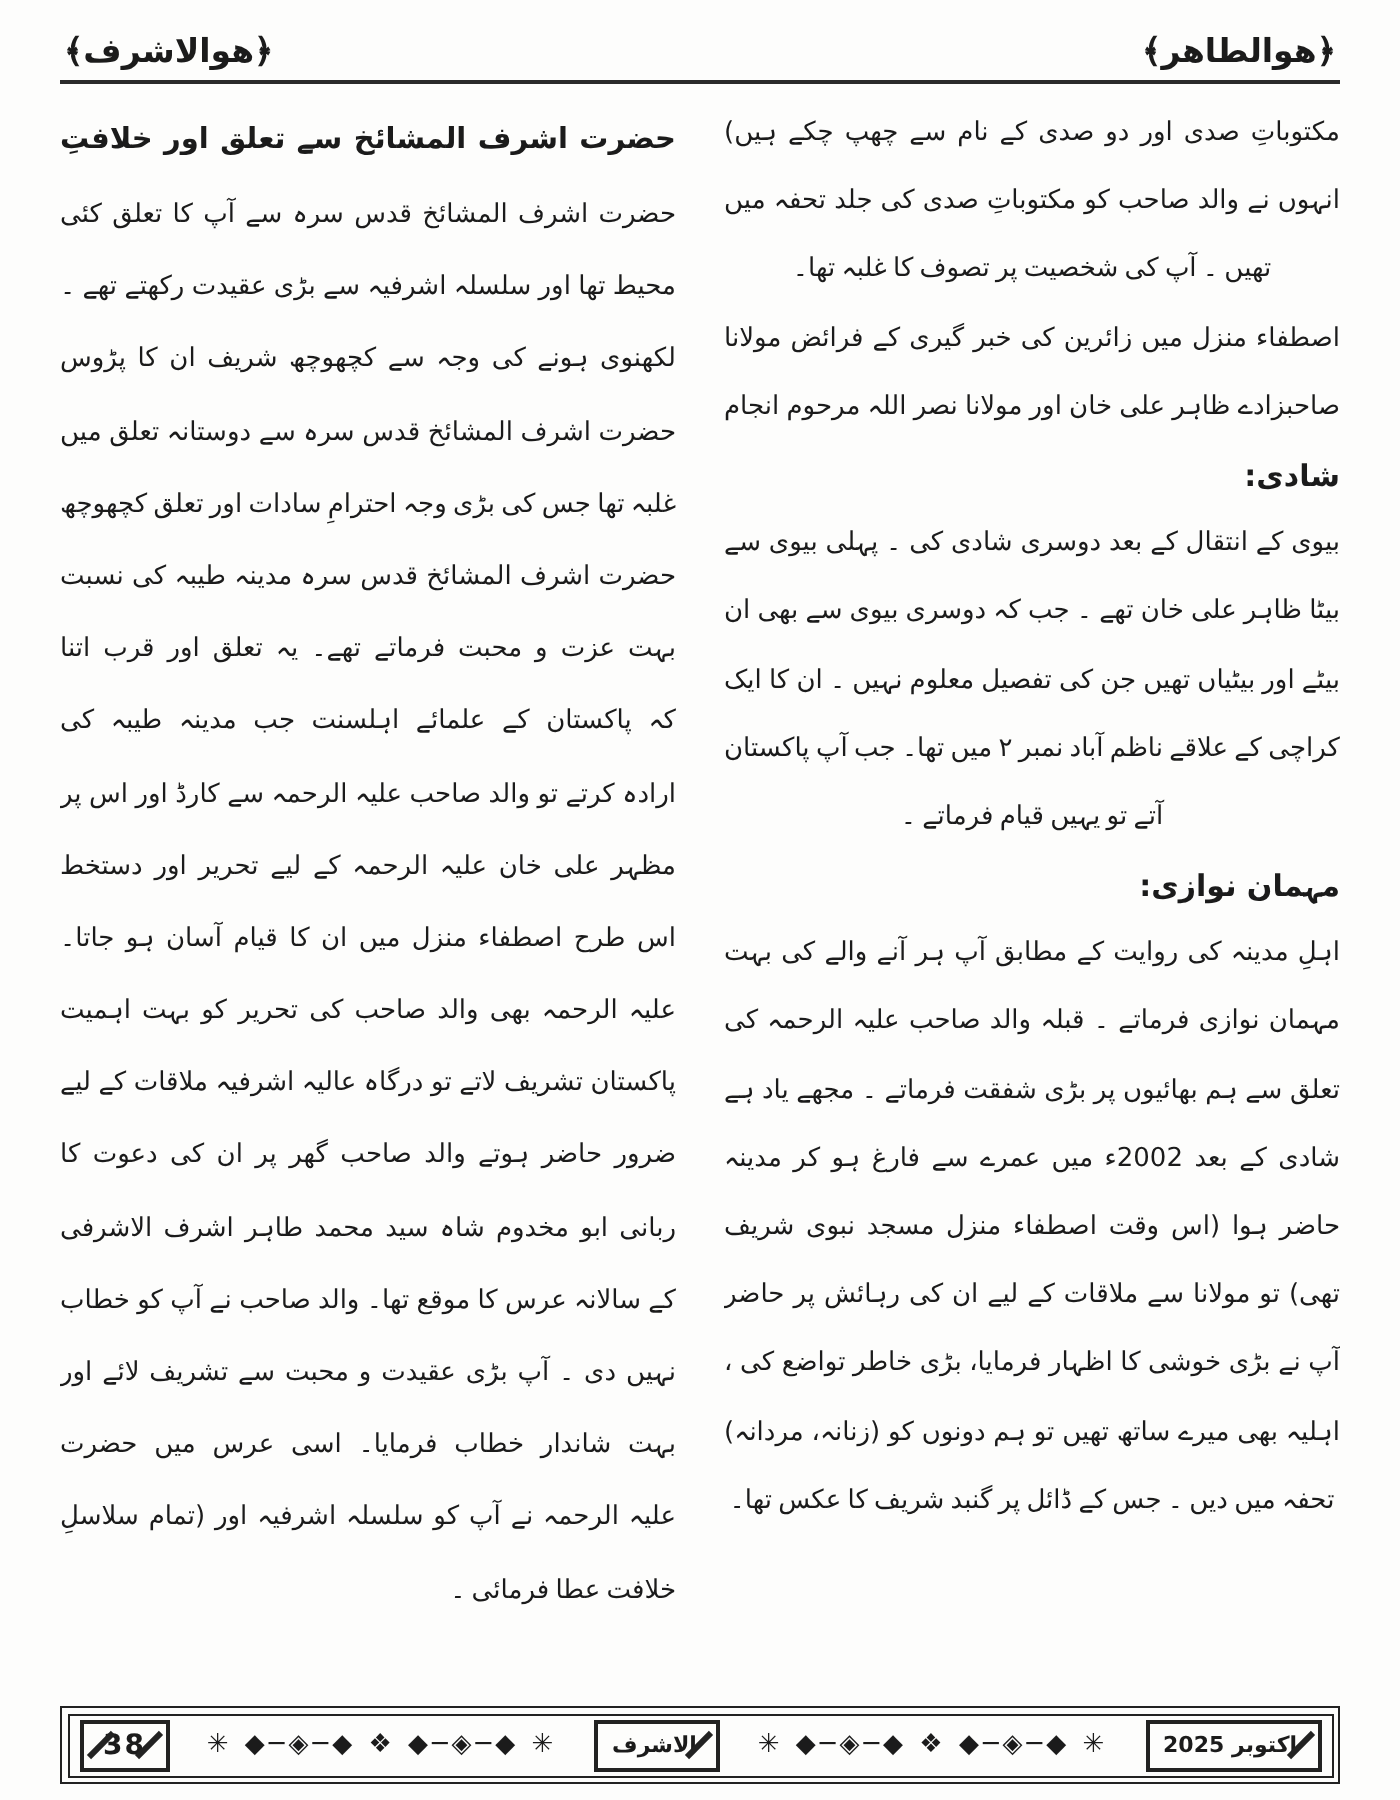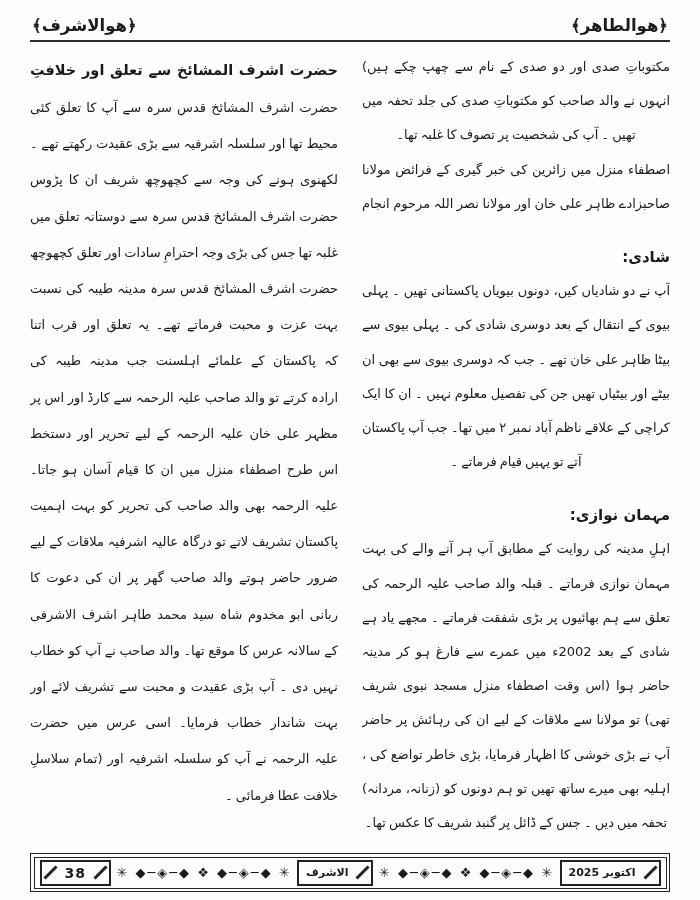--- a/index.html
+++ b/index.html
@@ -23,40 +23,40 @@
     font-size:13px; word-spacing:-1px;
     text-align:justify; text-align-last:justify;
     overflow:hidden;
   }
   .col-right .line { line-height:34.2px; height:34.2px; }
   .col-left  .line { line-height:36.2px; height:36.2px; }
   .line.center   { text-align:right;  text-align-last:center; }
   .line.endright {   text-align-last:right; padding-left:14px; }
   .subhead {
     font-weight:bold; font-size:15px; text-align:right;
-    line-height:34.2px; height:34.2px;margin-top:19px;
+    line-height:34.2px; height:34.2px;
   }
   .headline {
     font-weight:bold; font-size:14.5px;
     line-height:40px; height:40px;
     text-align:justify; text-align-last:justify; word-spacing:-1px;
     overflow:hidden;
   }
   
   .footer {
     position:absolute; bottom:8px; right:30px; left:30px;
     border:1.5px solid #222; padding:2.5px; background:#fdfdfc;
   }
   .footer-inner {
     border:1px solid #222; display:flex; align-items:stretch;
     padding:2px 5px; gap:4px; height:32px;
   }
   .fbox {
     border:2px solid #222; display:flex; align-items:center;
-    padding:0 7px; gap:13px; font-weight:bold; white-space:nowrap;
+    padding:0 7px; gap:0; font-weight:bold; white-space:nowrap;
     background:#fdfdfc;
   }
   .fbox .lbl { font-size:11px; }
   .fbox.datebox .lbl { font-size:11px; }
   .fbox.numbox  .lbl { font-size:14px; letter-spacing:1px; direction:ltr; }
   .slash {
     width:3px; height:17px; background:#222;
     transform:rotate(45deg); flex:0 0 auto;
   }
   .orn {
@@ -77,21 +77,20 @@
   <div class="rule"></div>
 
   <div class="cols">
     <div class="col col-right">
         <div class="line">مکتوباتِ صدی اور دو صدی کے نام سے چھپ چکے ہیں) بیان کرتے ۔</div>
         <div class="line">انہوں نے والد صاحب کو مکتوباتِ صدی کی جلد تحفہ میں بھی دی</div>
         <div class="line center">تھیں ۔ آپ کی شخصیت پر تصوف کا غلبہ تھا۔</div>
         <div class="line">اصطفاء منزل میں زائرین کی خبر گیری کے فرائض مولانا کے</div>
         <div class="line">صاحبزادے ظاہر علی خان اور مولانا نصر اللہ مرحوم انجام دیتے تھے</div>
         <div class="subhead">شادی:</div>
-        <div class="line">آپ نے دو شادیاں کیں، دونوں بیویاں پاکستانی تھیں ۔ پہلی</div>
         <div class="line">بیوی کے انتقال کے بعد دوسری شادی کی ۔ پہلی بیوی سے ایک</div>
         <div class="line">بیٹا ظاہر علی خان تھے ۔ جب کہ دوسری بیوی سے بھی ان کے کئی</div>
         <div class="line">بیٹے اور بیٹیاں تھیں جن کی تفصیل معلوم نہیں ۔ ان کا ایک مکان</div>
         <div class="line">کراچی کے علاقے ناظم آباد نمبر ۲ میں تھا۔ جب آپ پاکستان</div>
         <div class="line center">آتے تو یہیں قیام فرماتے ۔</div>
         <div class="subhead">مہمان نوازی:</div>
         <div class="line">اہلِ مدینہ کی روایت کے مطابق آپ ہر آنے والے کی بہت</div>
         <div class="line">مہمان نوازی فرماتے ۔ قبلہ والد صاحب علیہ الرحمہ کی نسبت و</div>
         <div class="line">تعلق سے ہم بھائیوں پر بڑی شفقت فرماتے ۔ مجھے یاد ہے</div>
         <div class="line">شادی کے بعد 2002ء میں عمرے سے فارغ ہو کر مدینہ طیبہ</div>

